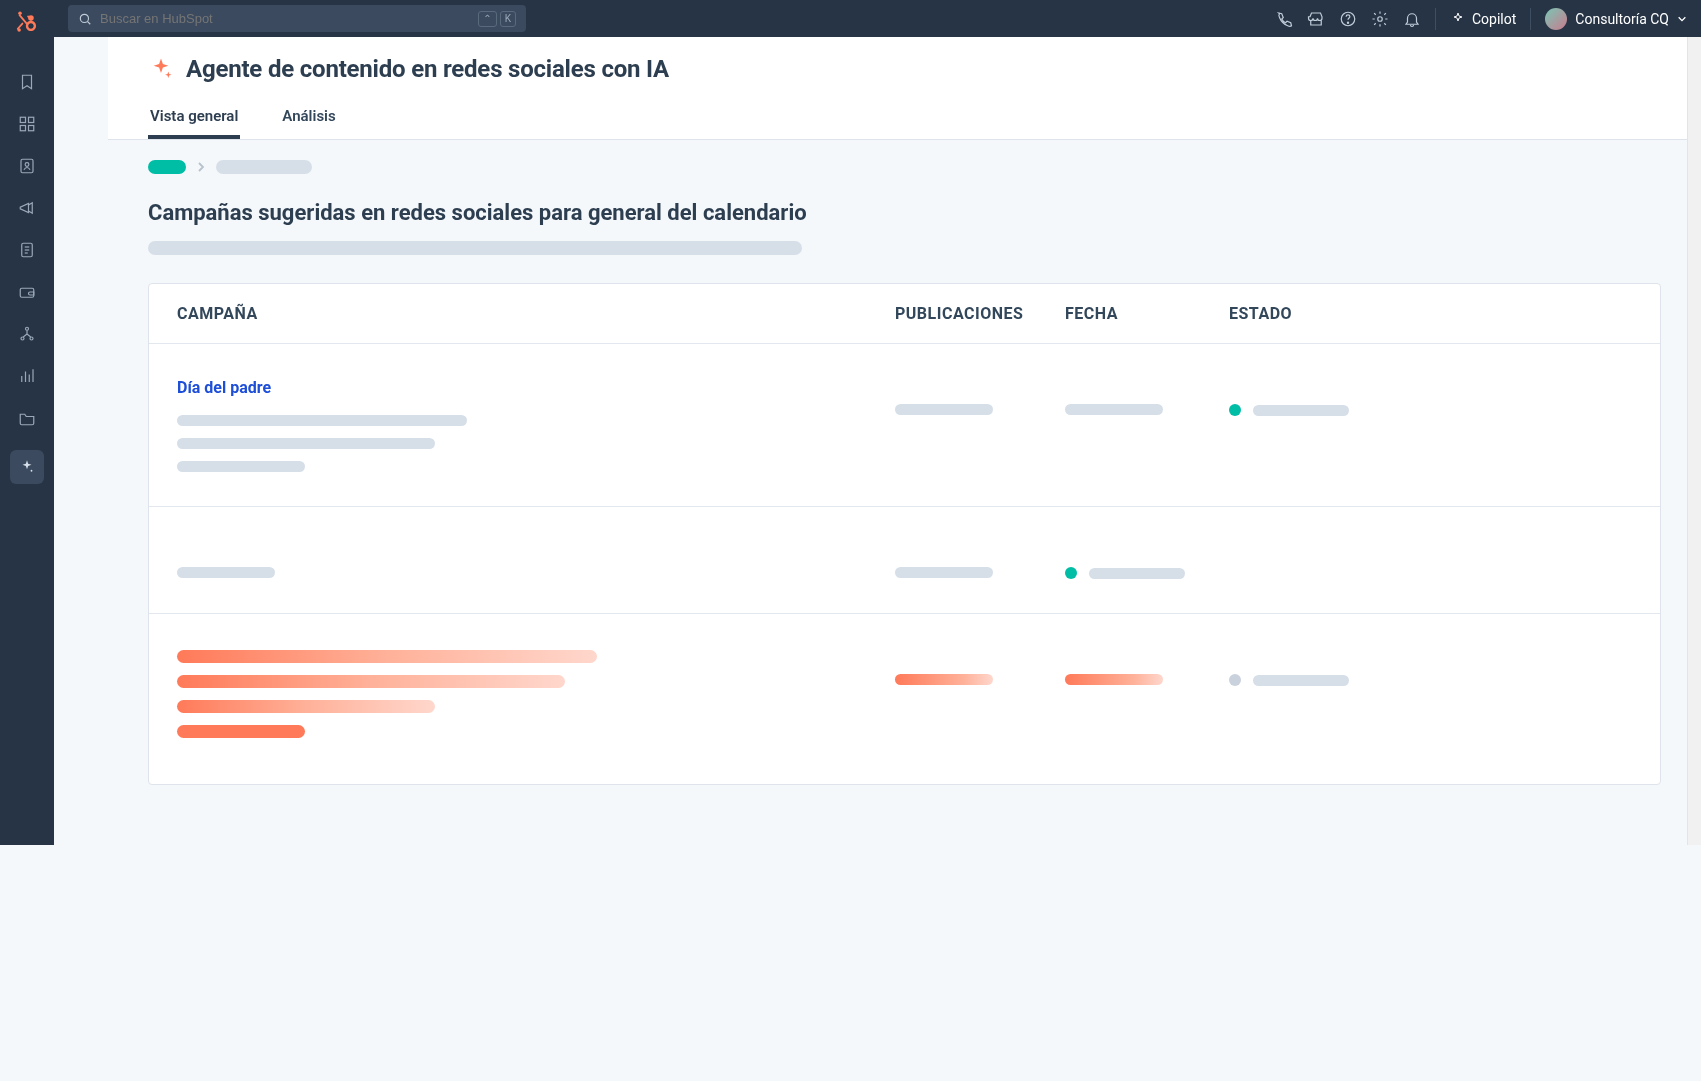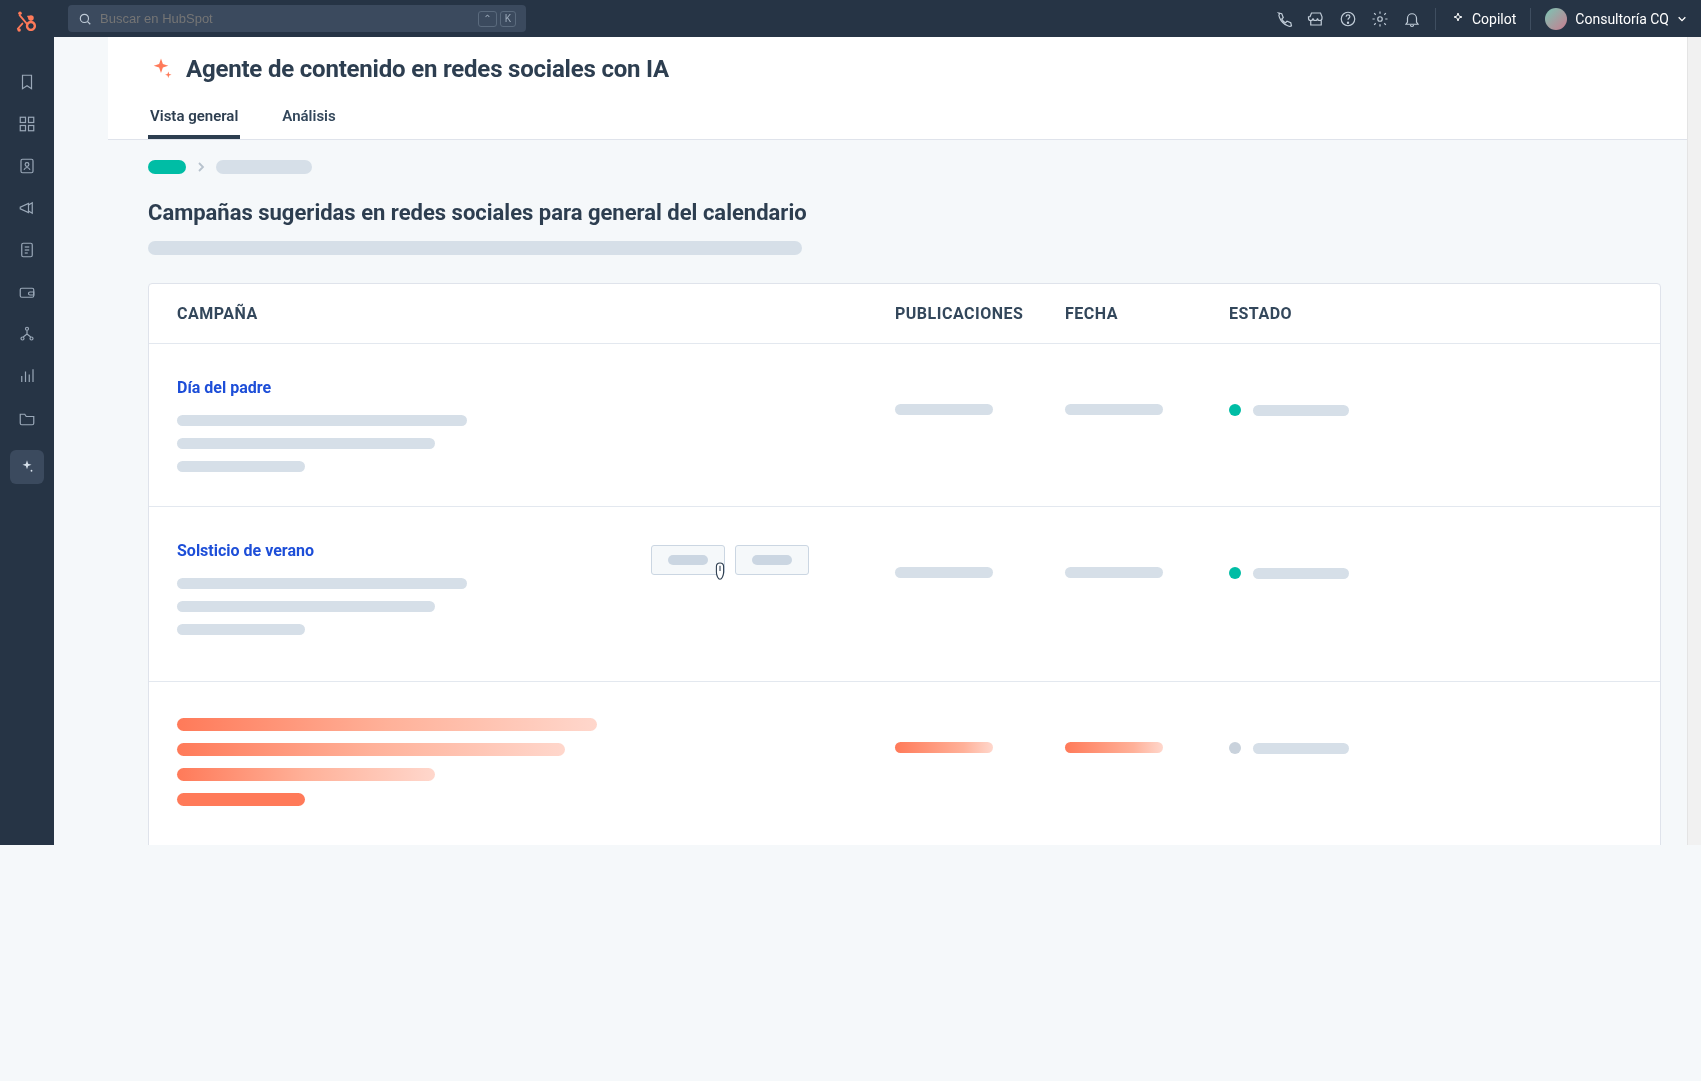--- a/index.html
+++ b/index.html
@@ -276,38 +276,20 @@
           <div class="cell">
               <div class="bar" style="width:98px"></div>
             </div>
           <div class="status">
             <div class="dot"></div>
             <div class="bar" style="width:96px;height:11px;border-radius:6px;background:#d6dfe8"></div>
           </div>
         </div>
 
         <div class="row row2">
-          <div>
-            <div class="row-title">Solsticio de verano</div>
-            <div class="sk" style="width:290px"></div>
-            <div class="sk" style="width:258px"></div>
-            <div class="sk" style="width:128px"></div>
-            <div class="btns-inline" style="left:502px;top:38px;">
-              <div class="ghost-btn">
-                  <div class="inner"></div>
-                </div>
-              <div class="ghost-btn">
-                  <div class="inner"></div>
-                </div>
-            </div>
-            <svg class="cursor" style="left:562px;top:54px;" viewBox="0 0 20 24">
-              <path d="M10 2c-3 0-4 2-4 4v6c0 4 2 8 4 8s4-4 4-8V6c0-2-1-4-4-4z" fill="#fff" stroke="#2d3e50" stroke-width="1.2"></path>
-              <line x1="10" y1="5" x2="10" y2="11" stroke="#2d3e50" stroke-width="1.2"></line>
-            </svg>
-          </div>
           <div class="cell">
               <div class="bar" style="width:98px"></div>
             </div>
           <div class="cell">
               <div class="bar" style="width:98px"></div>
             </div>
           <div class="status">
             <div class="dot"></div>
             <div class="bar" style="width:96px;height:11px;border-radius:6px;background:#d6dfe8"></div>
           </div>

